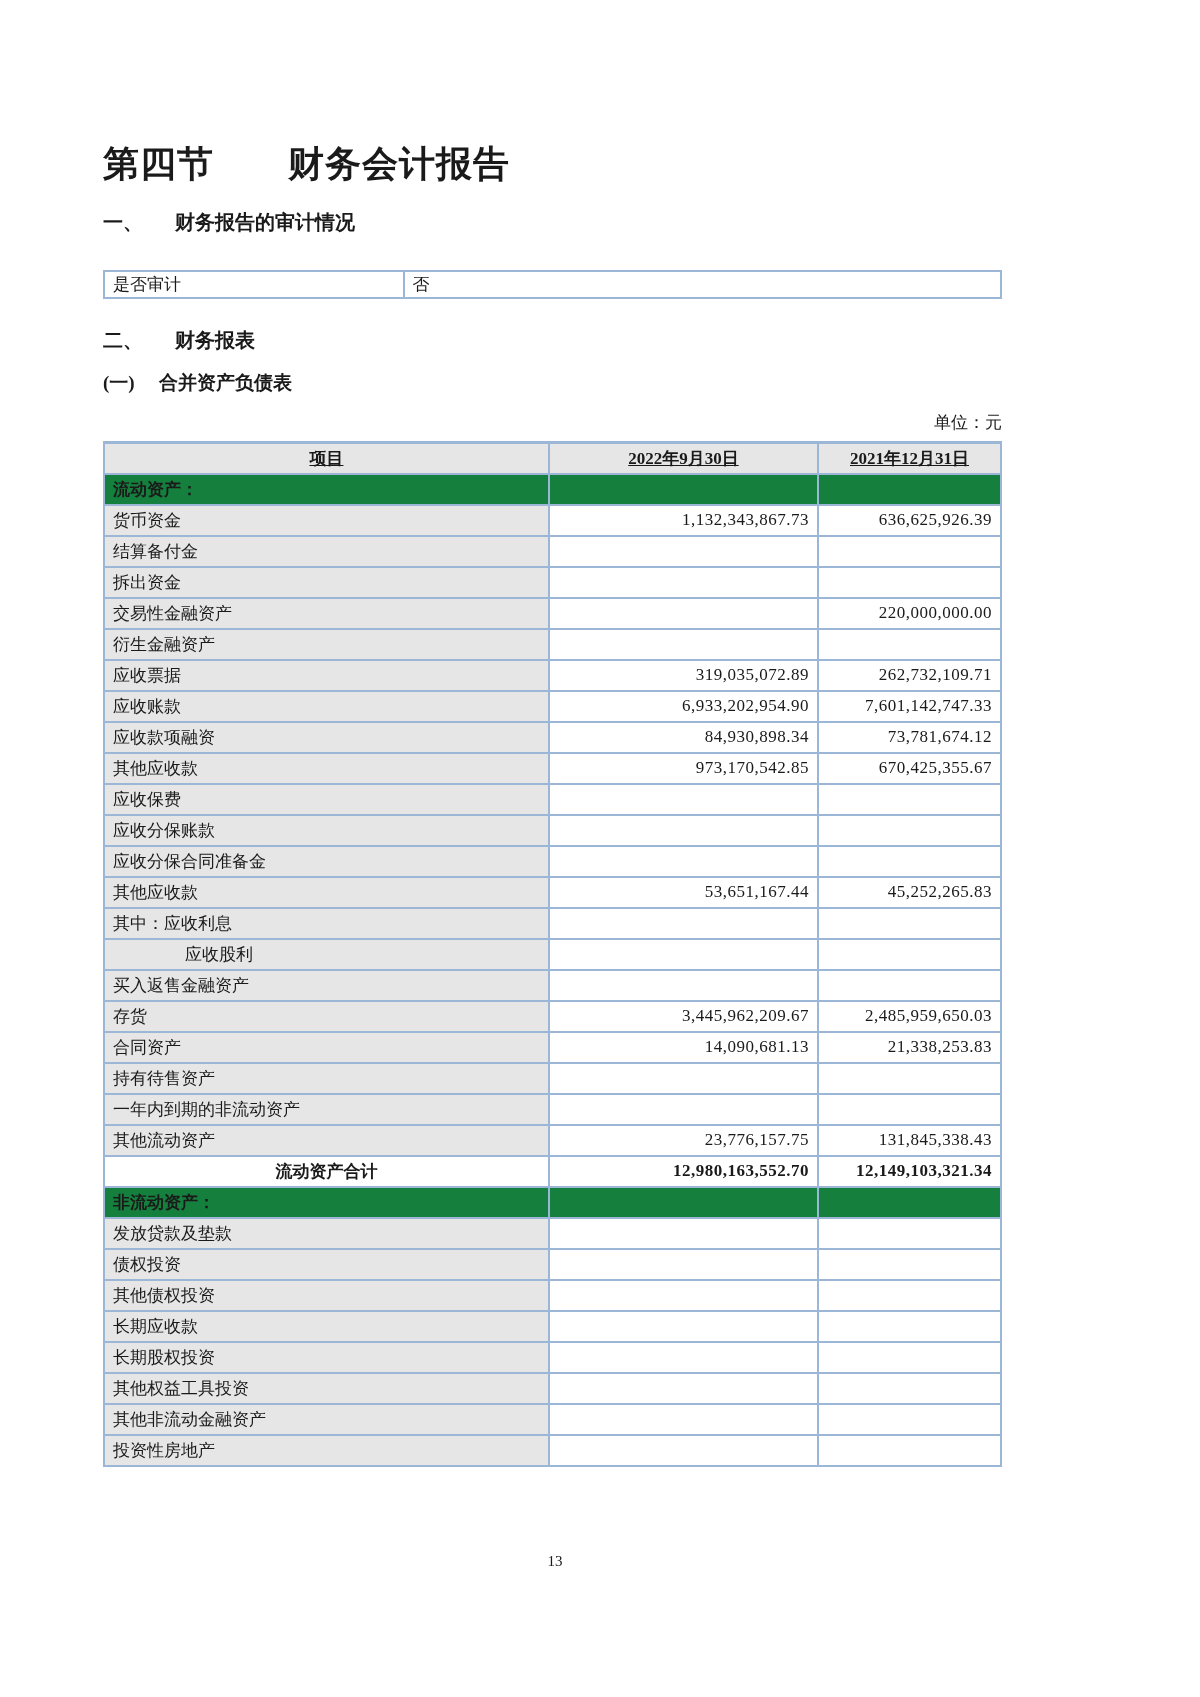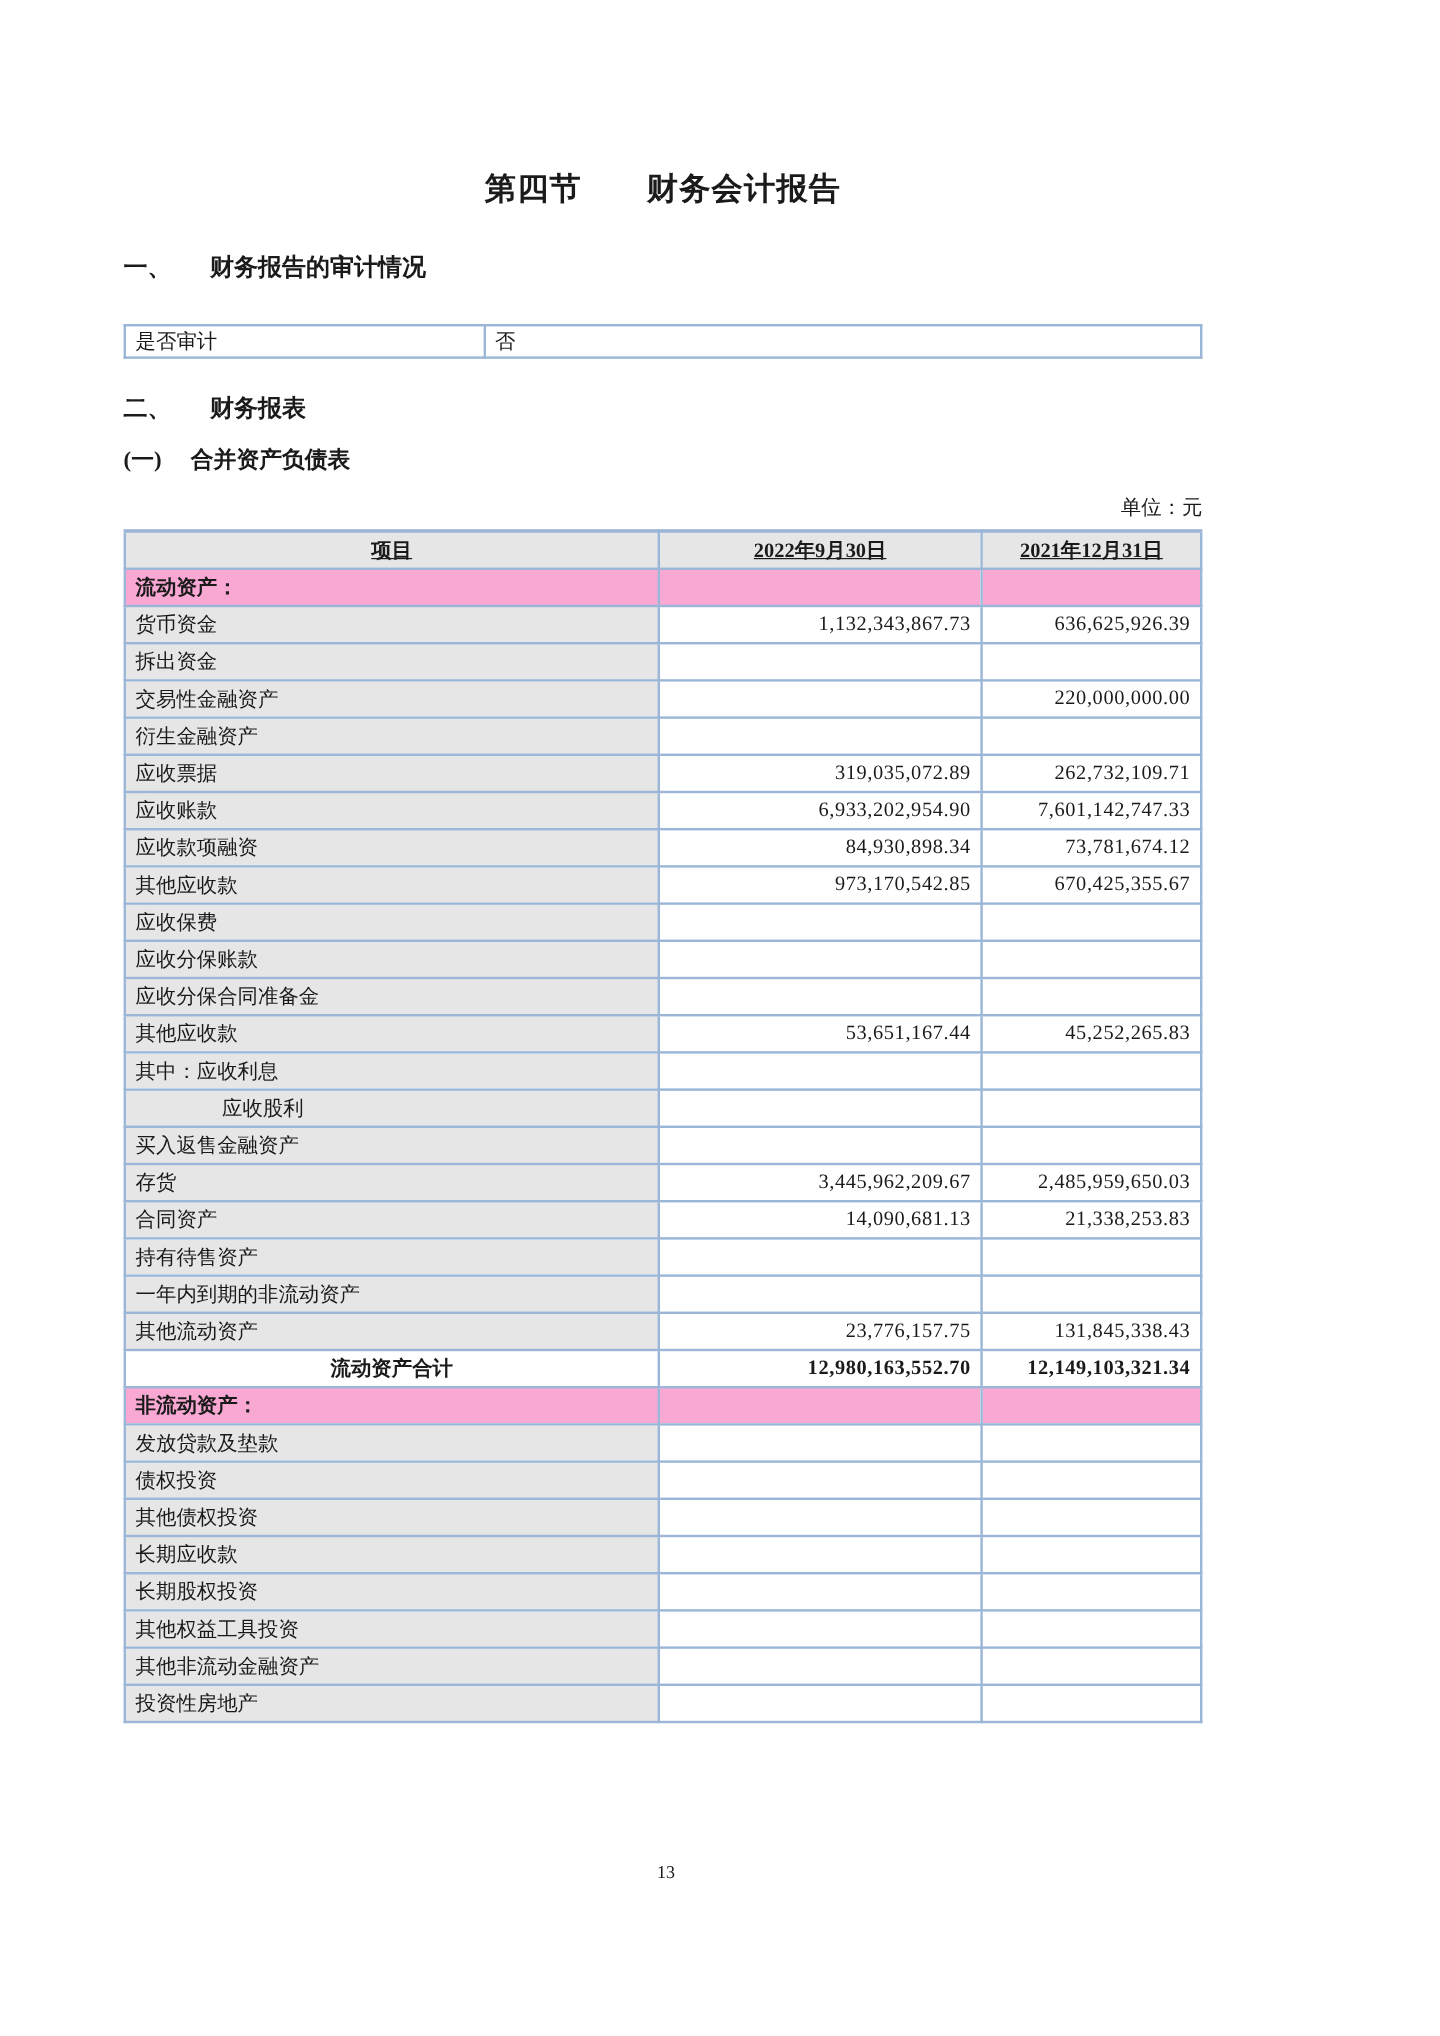--- a/index.html
+++ b/index.html
@@ -1,21 +1,21 @@
 <!DOCTYPE html>
 <html><head>
 <meta charset="utf-8">
 <style>
   * { margin:0; padding:0; box-sizing:border-box; }
   html,body { background:#ffffff; }
   body { font-family:"Liberation Serif","DejaVu Serif",serif; color:#1a1a1a; }
   .page { position:relative; width:1200px; height:1697px; background:#ffffff; overflow:hidden; }
   .content { position:absolute; left:103px; width:899px; }
 
-  .doc-title { top:140px; text-align:center; font-size:26px; font-weight:bold; letter-spacing:1px; }
+  .doc-title { top:140px; text-align:left; font-size:36px; font-weight:bold; letter-spacing:1px; }
 
   .heading { font-size:20px; font-weight:bold; display:flex; }
   .heading .h-num { width:72px; }
   .heading-1 { top:209px; }
   .heading-2 { top:327px; }
 
   .sub-heading { top:370px; font-size:19px; font-weight:bold; display:flex; }
   .sub-heading .h-num { width:56px; }
 
   .unit-label { top:411px; text-align:right; font-size:17px; }
@@ -29,21 +29,21 @@
   .audit-table .a-label { width:33.4%; }
 
   .balance-table { top:441px; }
   .balance-table { border-top:3px solid #9bb6d6; }
   .balance-table col.c1 { width:49.6%; }
   .balance-table col.c2 { width:30.0%; }
   .balance-table col.c3 { width:20.4%; }
   .balance-table th { background:#e7e6e6; font-weight:bold; text-align:center;text-decoration:underline; }
   .balance-table td.lbl { background:#e7e6e6; text-align:left; }
   .balance-table td.num { background:#ffffff; text-align:right; letter-spacing:0.5px; }
-  .balance-table tr.section td { background:#f9a8d4; font-weight:bold; }
+  .balance-table tr.section td { background:#15803d; font-weight:bold; }
   .balance-table tr.total td { background:#ffffff; font-weight:bold; }
   .balance-table tr.total td.lbl { background:#ffffff; text-align:center; }
   .balance-table tr.indent td.lbl { padding-left:80px;margin-left:44px; }
 
   .page-number { position:absolute; left:0; width:1110px; top:1553px;
                  text-align:center; font-size:15px; }
 </style>
 </head>
 <body>
 
@@ -95,20 +95,25 @@
       <td class="lbl">流动资产：</td>
       <td class="num"></td>
       <td class="num"></td>
     </tr>
         <tr class="item">
       <td class="lbl">货币资金</td>
       <td class="num">1,132,343,867.73</td>
       <td class="num">636,625,926.39</td>
     </tr>
         <tr class="item">
+      <td class="lbl">结算备付金</td>
+      <td class="num"></td>
+      <td class="num"></td>
+    </tr>
+        <tr class="item">
       <td class="lbl">拆出资金</td>
       <td class="num"></td>
       <td class="num"></td>
     </tr>
         <tr class="item">
       <td class="lbl">交易性金融资产</td>
       <td class="num"></td>
       <td class="num">220,000,000.00</td>
     </tr>
         <tr class="item">

